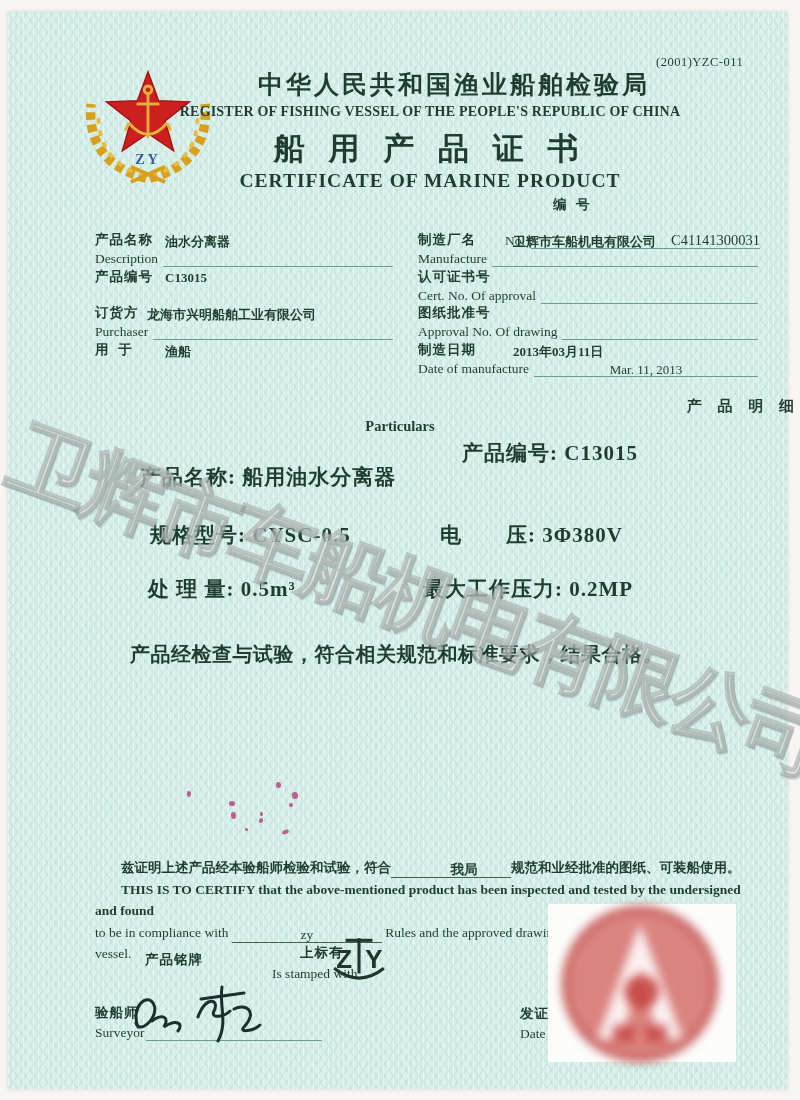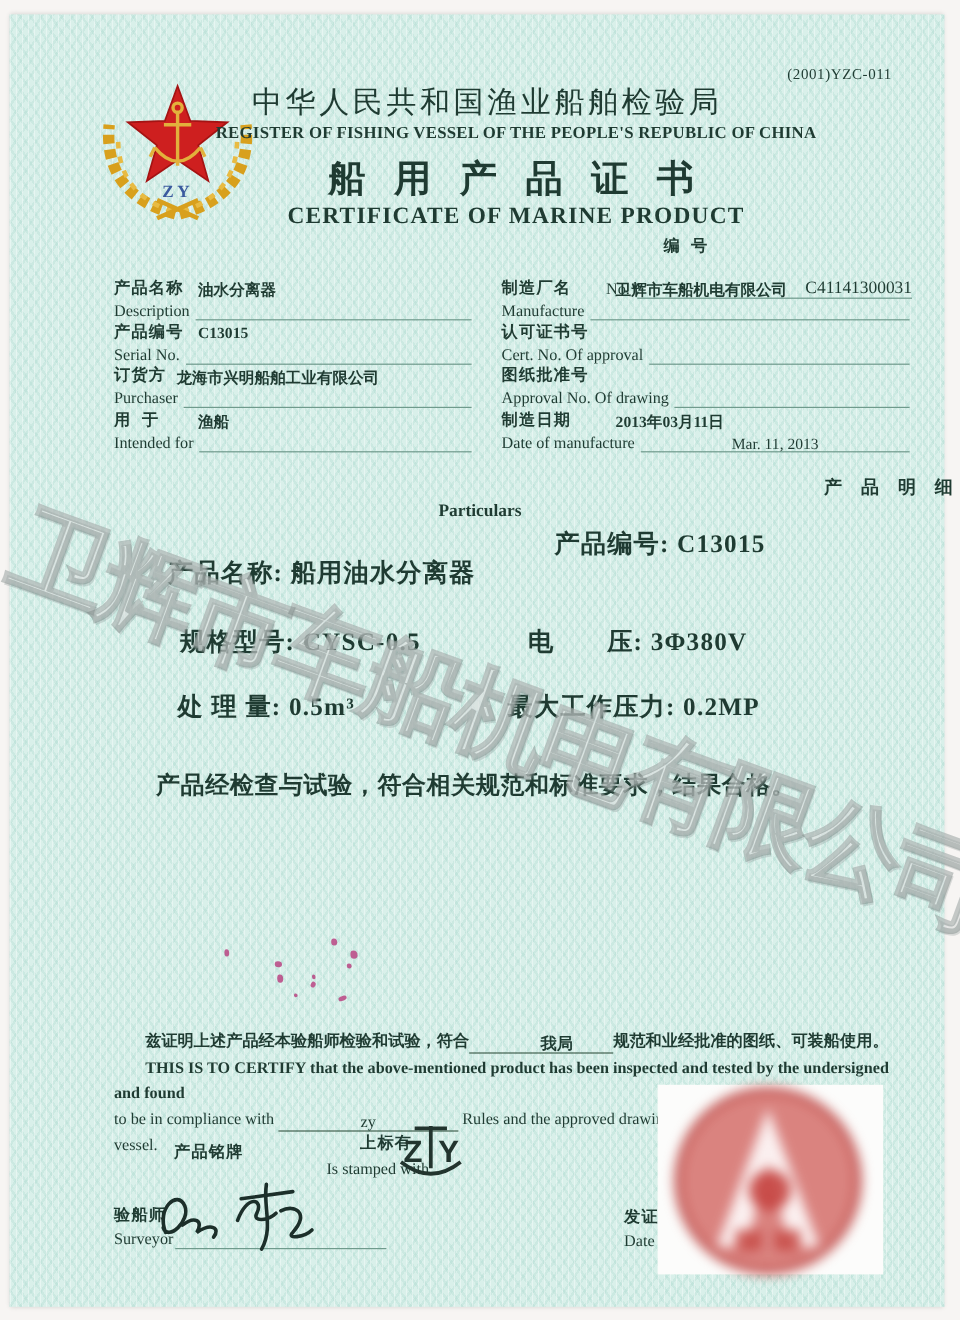--- a/index.html
+++ b/index.html
@@ -14,21 +14,21 @@
   .paper{
     position:absolute;left:8px;top:12px;width:779px;height:1077px;
     background-color:#d9f0ea;
     background-image:
       repeating-linear-gradient(90deg,rgba(255,255,255,.38) 0 1px,transparent 1px 5px),
       repeating-linear-gradient(55deg,rgba(168,215,204,.28) 0 2px,transparent 2px 7px),
       repeating-linear-gradient(-55deg,rgba(168,215,204,.28) 0 2px,transparent 2px 7px);
     box-shadow:0 0 4px rgba(0,0,0,.15);
   }
   .formcode{left:656px;top:55px;font-size:12.5px;letter-spacing:.5px}
-  .auth-cn{left:210px;top:68px;width:440px;text-align:left;font-size:25px;font-weight:normal;letter-spacing:3px}
+  .auth-cn{left:210px;top:68px;width:440px;text-align:right;font-size:25px;font-weight:bold;letter-spacing:3px}
   .auth-en{left:140px;top:104px;width:580px;text-align:center;font-size:14px;font-weight:bold;letter-spacing:.2px}
   .title-cn{left:210px;top:128px;width:440px;text-align:center;font-size:31px;font-weight:bold;letter-spacing:8px}
   .title-en{left:180px;top:170px;width:500px;text-align:center;font-size:19.5px;font-weight:bold;letter-spacing:1px}
   .certno{left:505px;top:196px;width:255px;font-size:13.5px}
   .certno .lab-cn{display:block;margin-left:48px;font-weight:bold;letter-spacing:3px}
   .certno .row2{display:flex;align-items:flex-end;margin-top:18px}
   .certno .ul{flex:1;margin-left:6px;border-bottom:1px solid #6f9a8c;position:relative;height:16px}
   .certno .val{position:absolute;left:0;right:0;bottom:-1px;text-align:right;font-size:14.5px}
   .fcol{display:block}
   .field{position:relative;height:36.5px;font-size:13.5px}
@@ -117,40 +117,32 @@
     <span class="f-cn">产品名称</span>
     <span class="f-val">油水分离器</span>
     <div class="f-row2">
         <span>Description</span>
         <span class="f-ul"></span>
       </div>
   </div>
   <div class="field">
     <span class="f-cn">产品编号</span>
     <span class="f-val">C13015</span>
-    <div class="f-row2">
-        <span>Serial No.</span>
-        <span class="f-ul"></span>
-      </div>
   </div>
   <div class="field">
     <span class="f-cn">订货方</span>
     <span class="f-val" style="left:52px">龙海市兴明船舶工业有限公司</span>
     <div class="f-row2">
         <span>Purchaser</span>
         <span class="f-ul"></span>
       </div>
   </div>
   <div class="field">
     <span class="f-cn">用  于</span>
     <span class="f-val">渔船</span>
-    <div class="f-row2">
-        <span>Intended for</span>
-        <span class="f-ul"></span>
-      </div>
   </div>
 </div>
 
 <div class="abs fcol rcol" style="left:418px;top:231px;width:340px">
   <div class="field">
     <span class="f-cn">制造厂名</span>
     <span class="f-val">卫辉市车船机电有限公司</span>
     <div class="f-row2">
         <span>Manufacture</span>
         <span class="f-ul"></span>

